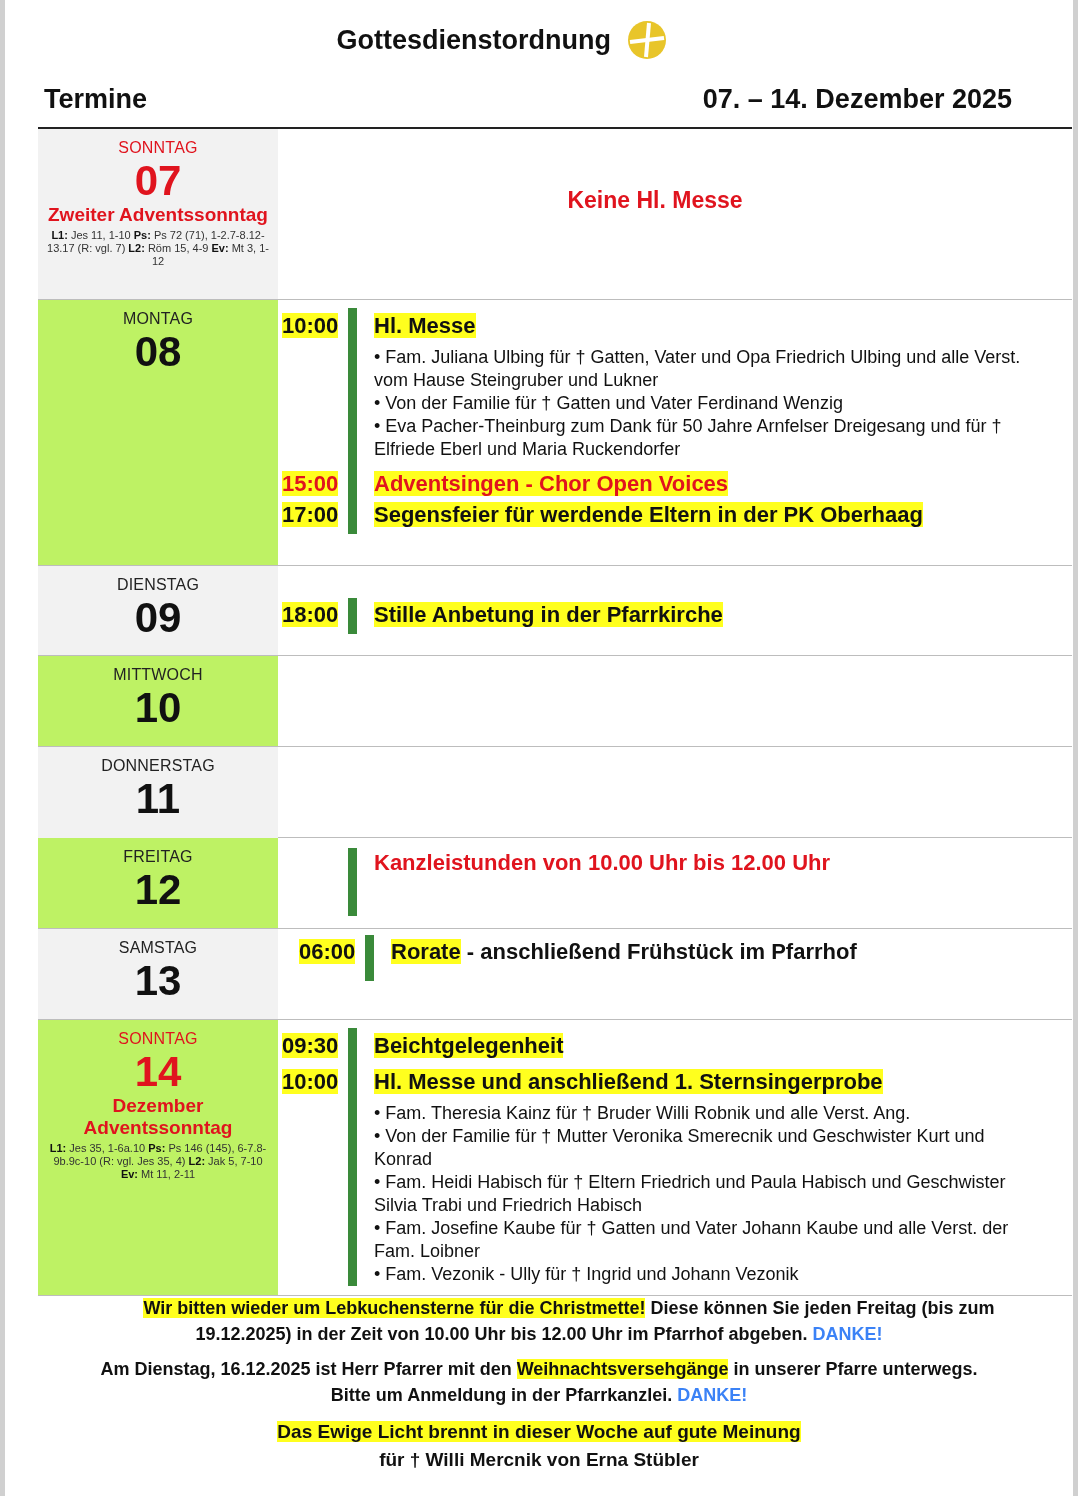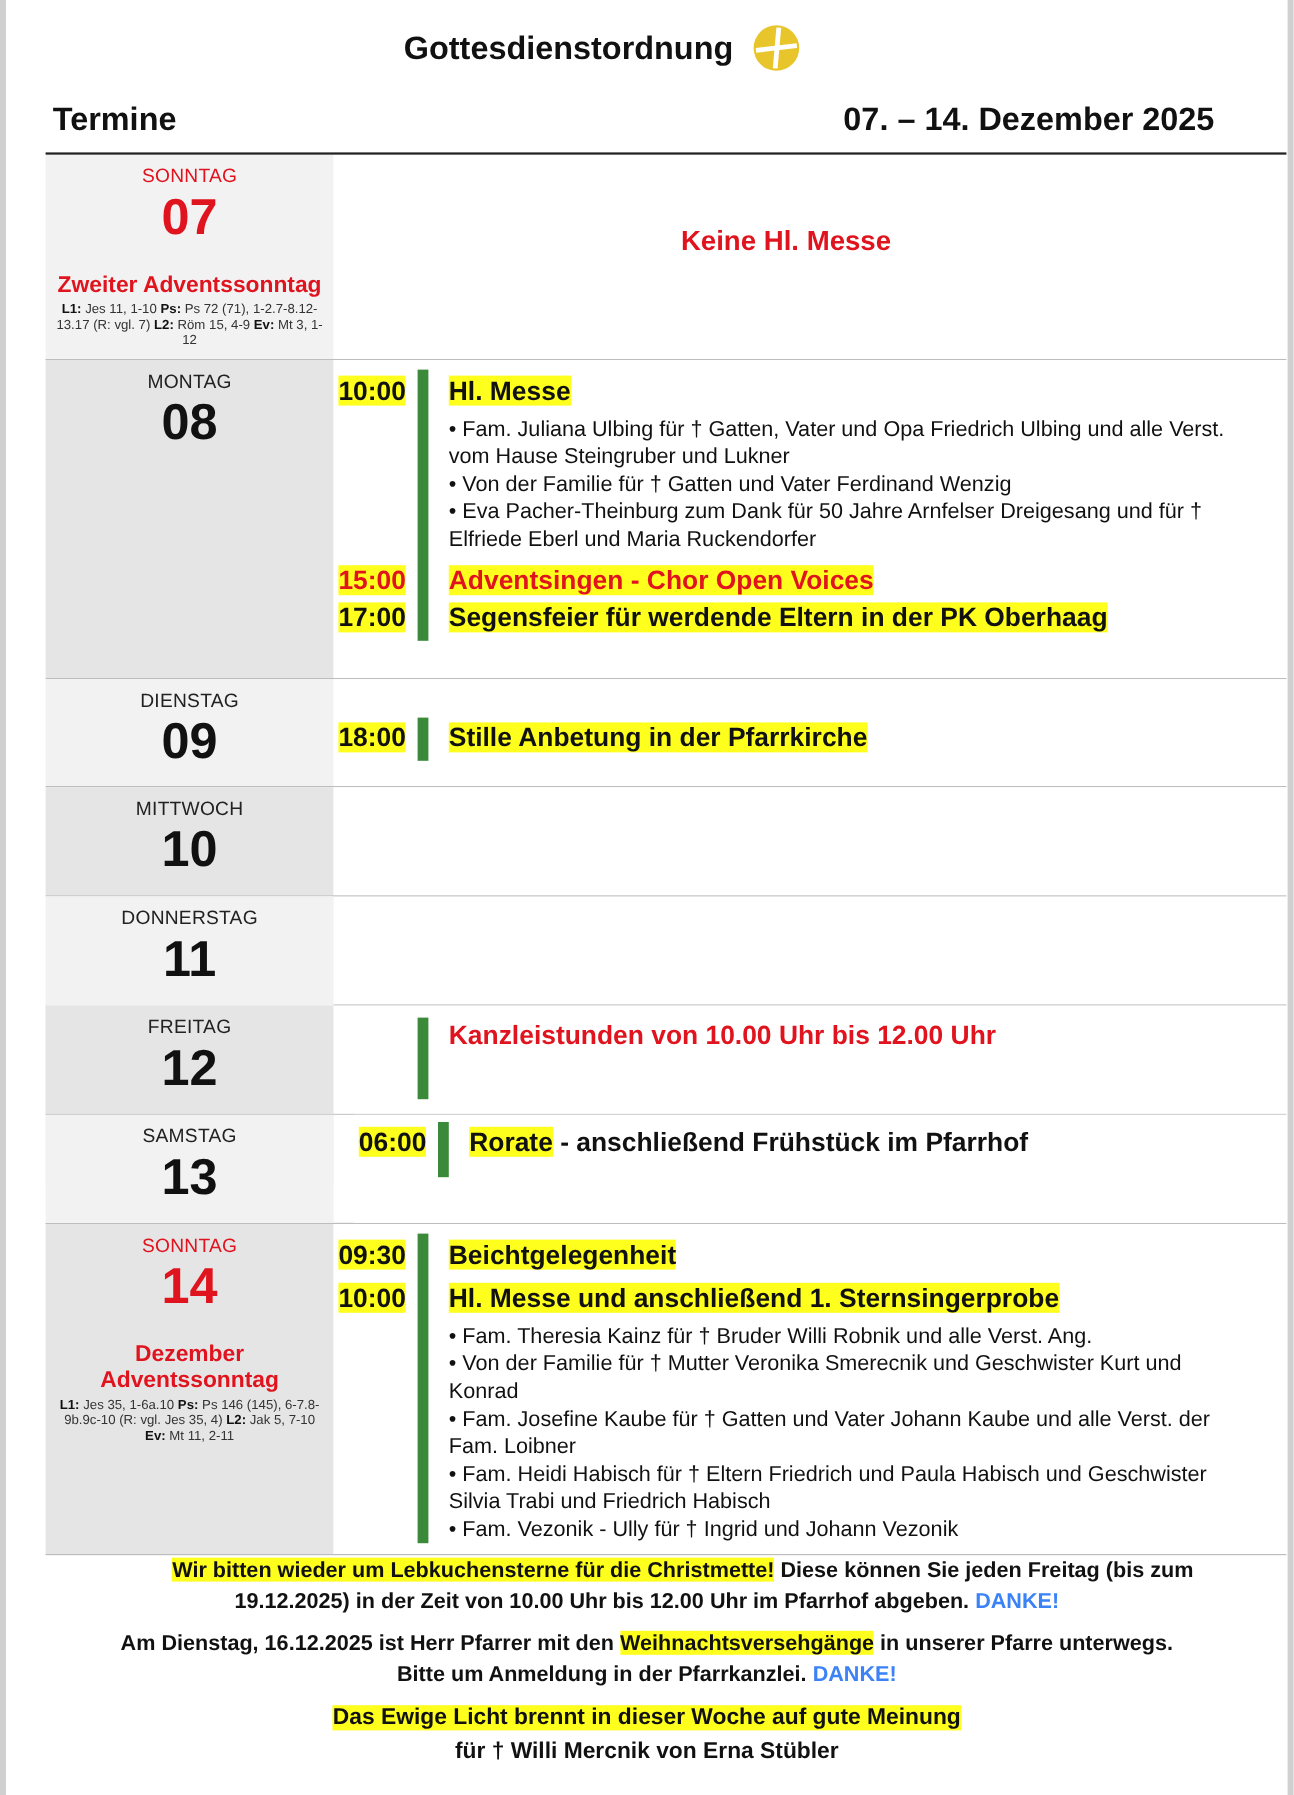--- a/index.html
+++ b/index.html
@@ -15,25 +15,25 @@
     .logo { display: inline-block; vertical-align: middle; width: 40px; height: 40px; margin-left: 12px; }
     .header-row { position: absolute; top: 84px; left: 44px; width: 968px; height: 36px; }
     .termine { position: absolute; left: 0; top: 0; font-size: 27px; font-weight: bold; }
     .daterange { position: absolute; right: 0; top: 0; font-size: 27px; font-weight: bold; }
     .header-rule { position: absolute; top: 127px; left: 38px; width: 1034px; height: 2px; background: #222; }
 
     .table { position: absolute; top: 129px; left: 38px; width: 1034px; }
     .row { position: relative; display: flex; border-bottom: 1px solid #bdbdbd; box-sizing: border-box; }
     .day-cell { width: 240px; flex: 0 0 240px; text-align: center; box-sizing: border-box; padding-top: 10px; }
     .day-cell.light { background: #f2f2f2; }
-    .day-cell.dark { background: #e5e5e5; }
+    .day-cell.dark { background: #bef264; }
     .weekday { font-size: 16px; color: #222; letter-spacing: 0.2px; }
     .daynum { font-size: 42px; font-weight: bold; line-height: 44px; margin-top: 2px; color: #111; }
     .red { color: #e0141e !important; }
-    .feast { font-size: 19px; font-weight: bold; color: #e0141e; margin-top: 24px; }
+    .feast { font-size: 19px; font-weight: bold; color: #e0141e; margin-top: 1px; }
     .readings { font-size: 11px; line-height: 13px; color: #333; margin: 3px 8px 0 8px; }
     .readings b { color: #111; }
     .content-cell { flex: 1; position: relative; background: #fff; }
     .time { width: 62px; font-size: 22px; font-weight: bold; line-height: 28px; }
     .time span, .evtitle span { background: #ffff1e; }
     .evtitle { font-size: 22px; font-weight: bold; line-height: 28px; }
     .intentions { font-size: 18px; line-height: 23px; color: #111; margin: 6px 0 4px 0; }
 
     .green-bar { position: absolute; width: 9px; background: #3a8a3a; }
 
@@ -190,22 +190,22 @@
         <div class="evtitle"><span>Beichtgelegenheit</span></div>
       </div>
       <div style="position:absolute; left:4px; top:48px;">
         <div class="time"><span>10:00</span></div>
       </div>
       <div style="position:absolute; left:96px; top:48px; width:660px;">
         <div class="evtitle"><span>Hl. Messe und anschließend 1. Sternsingerprobe</span></div>
         <div class="intentions">
           <div>• Fam. Theresia Kainz für † Bruder Willi Robnik und alle Verst. Ang.</div>
           <div>• Von der Familie für † Mutter Veronika Smerecnik und Geschwister Kurt und Konrad</div>
+          <div>• Fam. Heidi Habisch für † Eltern Friedrich und Paula Habisch und Geschwister Silvia Trabi und Friedrich Habisch</div>
           <div>• Fam. Josefine Kaube für † Gatten und Vater Johann Kaube und alle Verst. der Fam. Loibner</div>
-          <div>• Fam. Heidi Habisch für † Eltern Friedrich und Paula Habisch und Geschwister Silvia Trabi und Friedrich Habisch</div>
           <div>• Fam. Vezonik - Ully für † Ingrid und Johann Vezonik</div>
         </div>
       </div>
     </div>
   </div>
 </div>
 
 <div class="footer" style="top:1295px;">
   <div style="padding-left:60px; padding-right:0;"><span class="hl">Wir bitten wieder um Lebkuchensterne für die Christmette!</span><span> Diese können Sie jeden Freitag (bis zum</span></div>
   <div><span>19.12.2025) in der Zeit von 10.00 Uhr bis 12.00 Uhr im Pfarrhof abgeben. </span><span class="danke">DANKE!</span></div>

